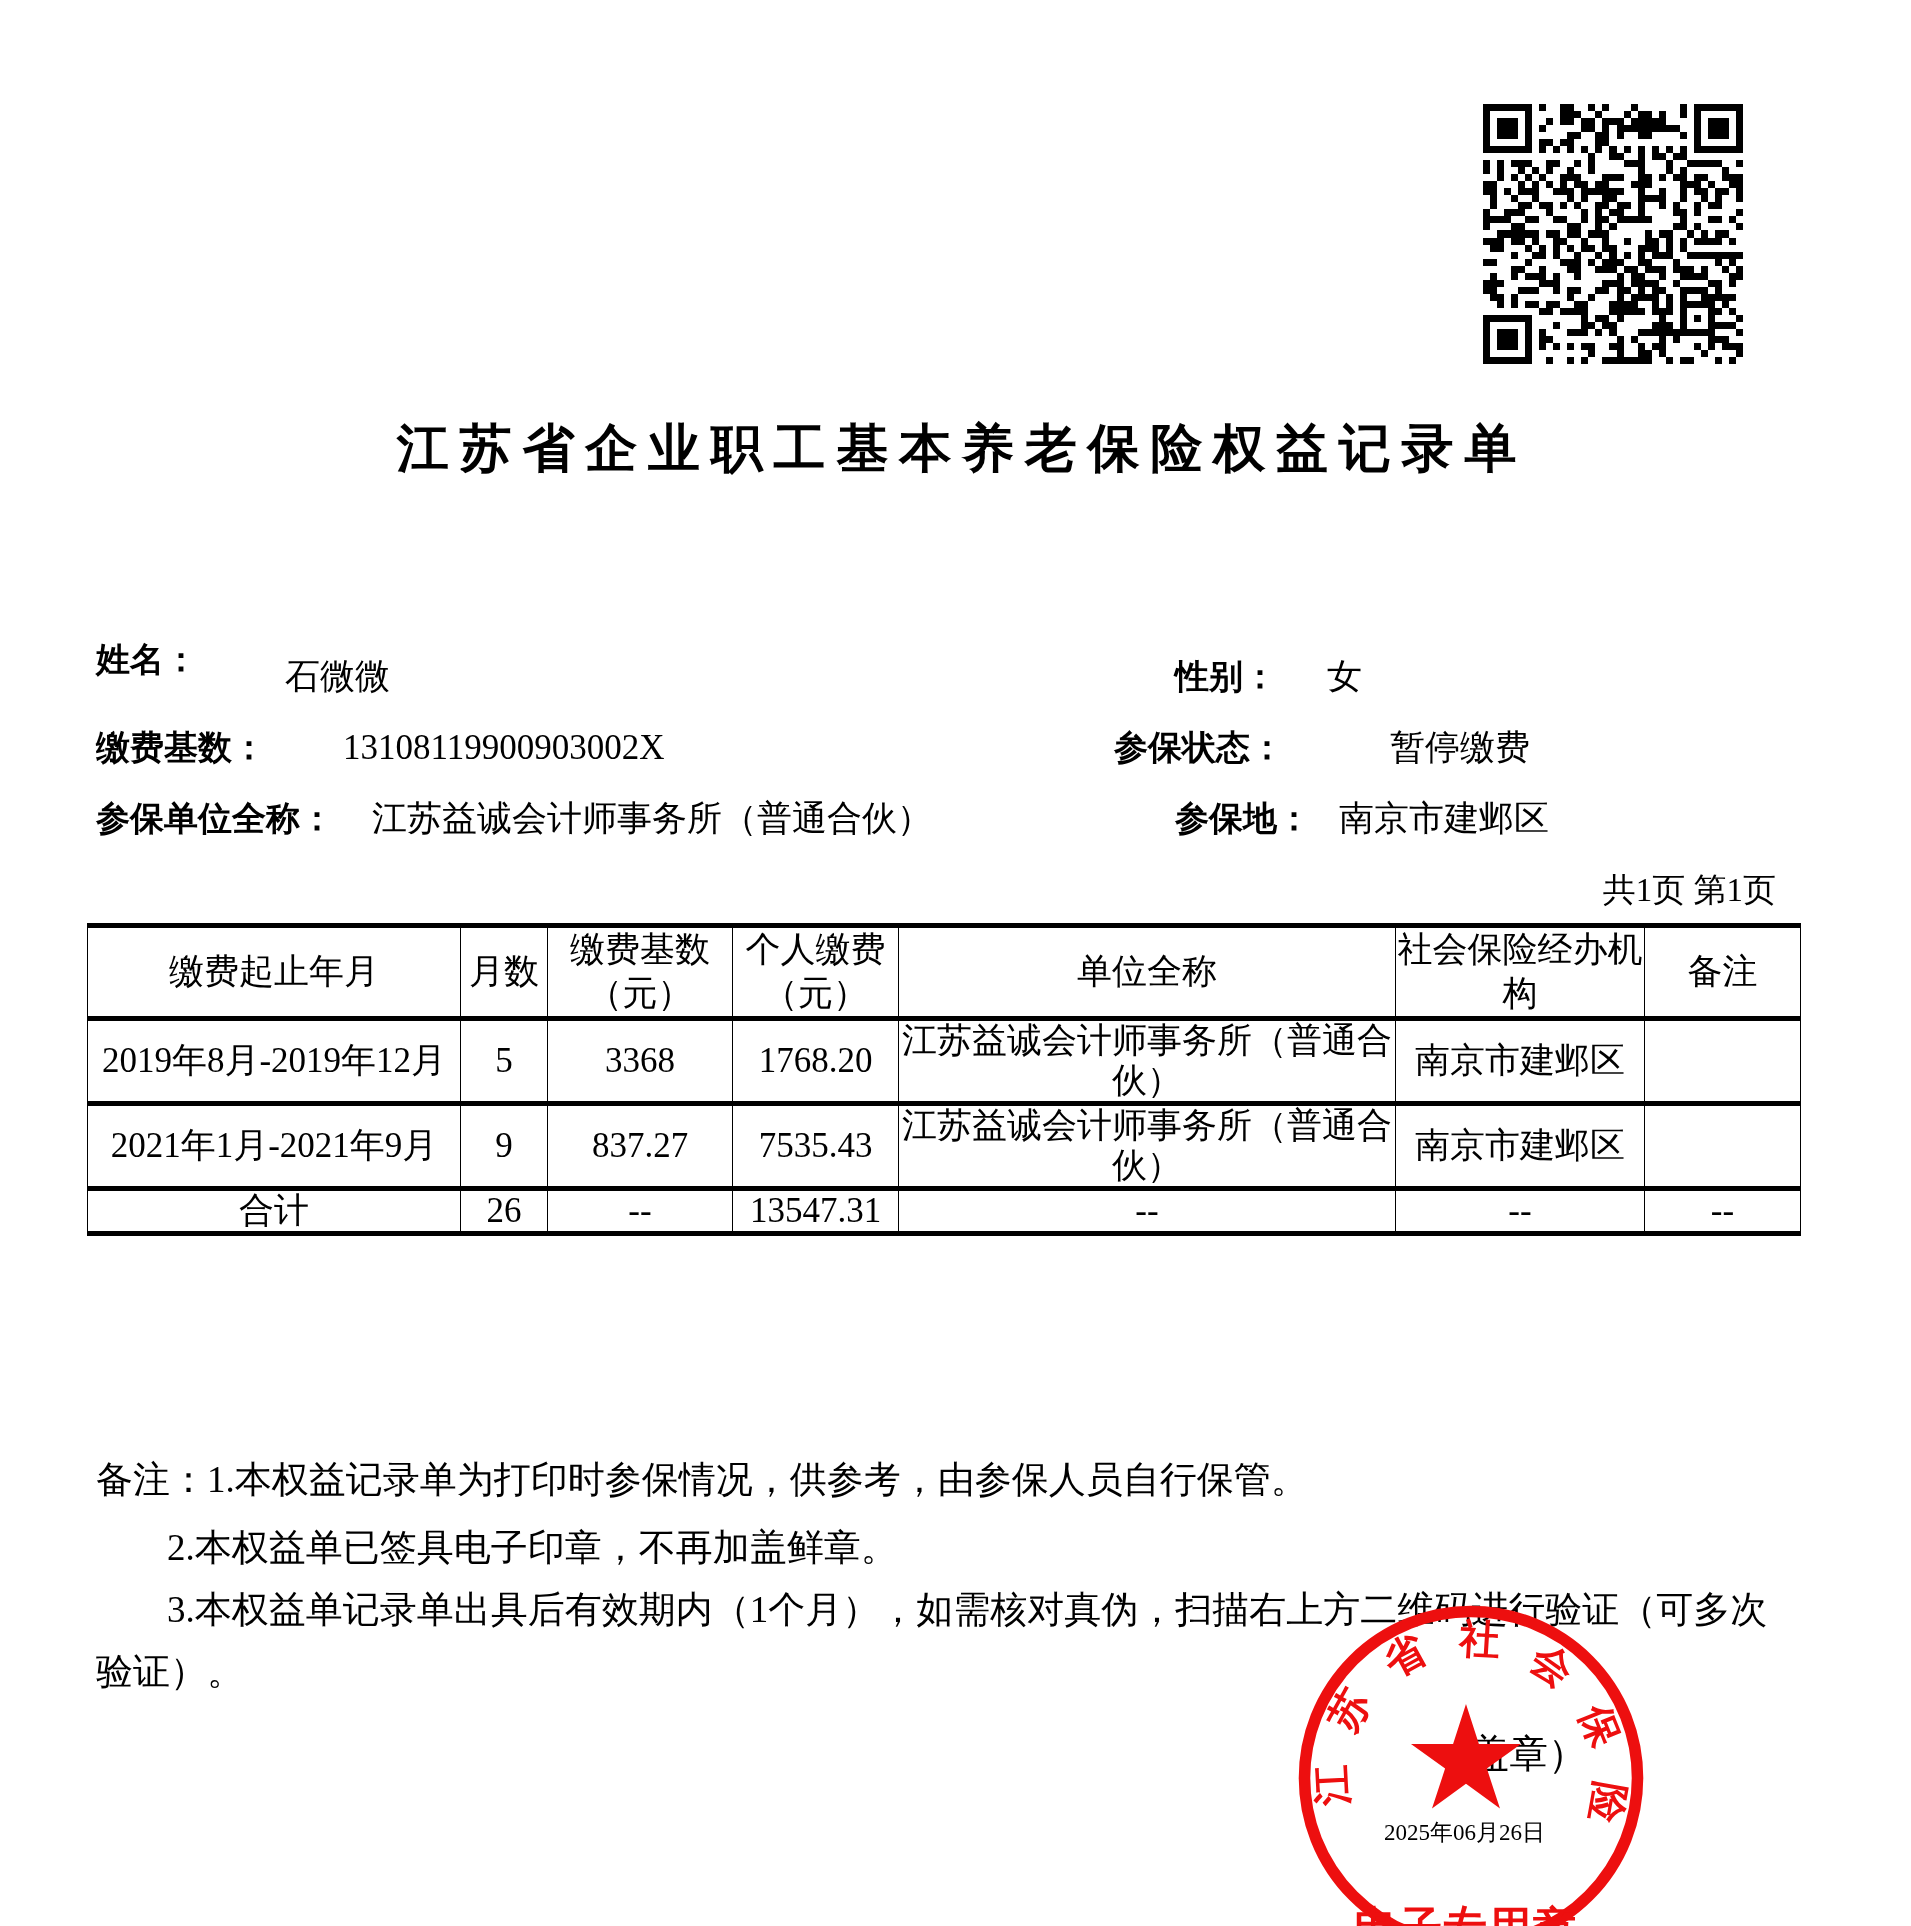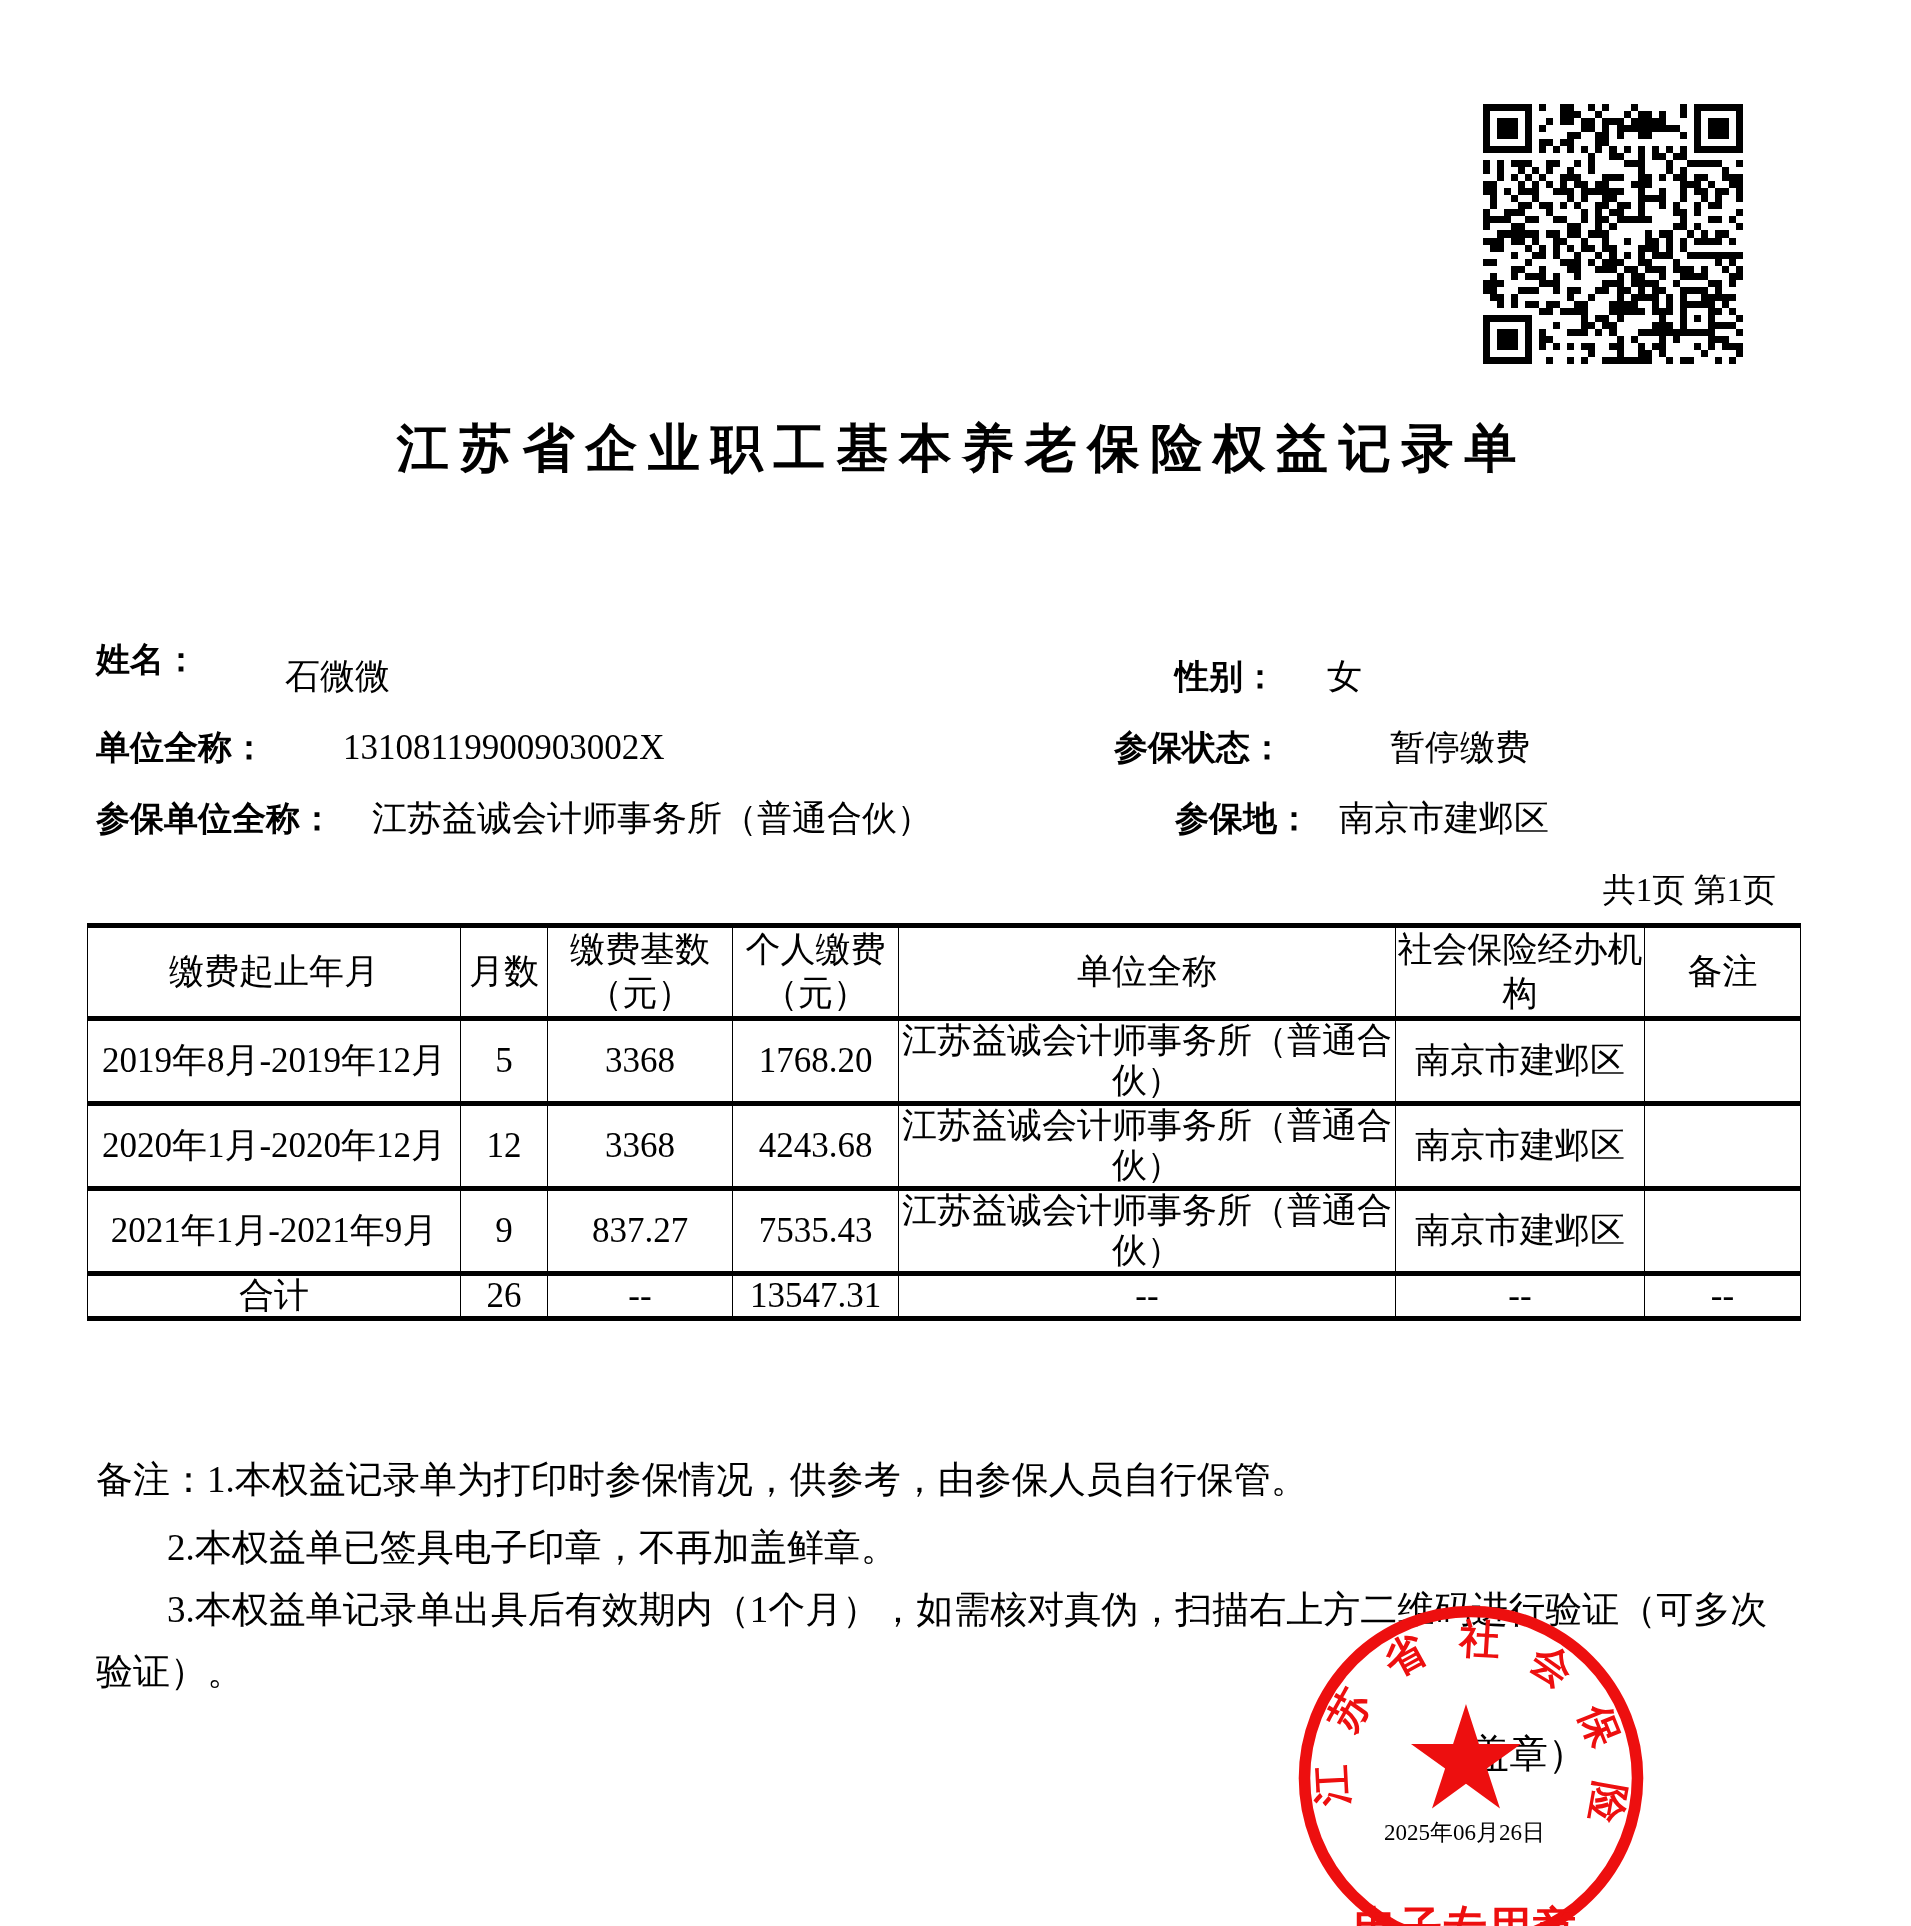--- a/index.html
+++ b/index.html
@@ -708,21 +708,21 @@
       </svg>
   </div>
 
   <div class="abs title1">江苏省企业职工基本养老保险权益记录单</div>
 
   <div class="abs flabel" style="left:96px;top:628px;margin-top:12px;">姓名：</div>
   <div class="abs fvalue" style="left:285px;top:657px;">石微微</div>
   <div class="abs flabel" style="left:1175px;top:657px;">性别：</div>
   <div class="abs fvalue" style="left:1327px;top:657px;">女</div>
 
-  <div class="abs flabel" style="left:96px;top:728px;">单位全称：</div>
+  <div class="abs flabel" style="left:96px;top:728px;">缴费基数：</div>
   <div class="abs fvalue" style="left:343px;top:728px;">13108119900903002X</div>
   <div class="abs flabel" style="left:1114px;top:728px;">参保状态：</div>
   <div class="abs fvalue" style="left:1390px;top:728px;">暂停缴费</div>
 
   <div class="abs flabel" style="left:96px;top:799px;">参保单位全称：</div>
   <div class="abs fvalue" style="left:372px;top:799px;">江苏益诚会计师事务所（普通合伙）</div>
   <div class="abs flabel" style="left:1175px;top:799px;">参保地：</div>
   <div class="abs fvalue" style="left:1339px;top:799px;">南京市建邺区</div>
 
   <div class="abs pages">共1页 第1页</div>
@@ -752,29 +752,20 @@
       </tr>
       <tr style="height:75px">
         <td>2019年8月-2019年12月</td>
         <td>5</td>
         <td>3368</td>
         <td>1768.20</td>
         <td class="cl">江苏益诚会计师事务所（普通合伙）</td>
         <td>南京市建邺区</td>
         <td></td>
       </tr>
-      <tr style="height:75px">
-        <td>2020年1月-2020年12月</td>
-        <td>12</td>
-        <td>3368</td>
-        <td>4243.68</td>
-        <td class="cl">江苏益诚会计师事务所（普通合伙）</td>
-        <td>南京市建邺区</td>
-        <td></td>
-      </tr>
       <tr style="height:77px">
         <td>2021年1月-2021年9月</td>
         <td>9</td>
         <td>837.27</td>
         <td>7535.43</td>
         <td class="cl">江苏益诚会计师事务所（普通合伙）</td>
         <td>南京市建邺区</td>
         <td></td>
       </tr>
       <tr style="height:44px">

